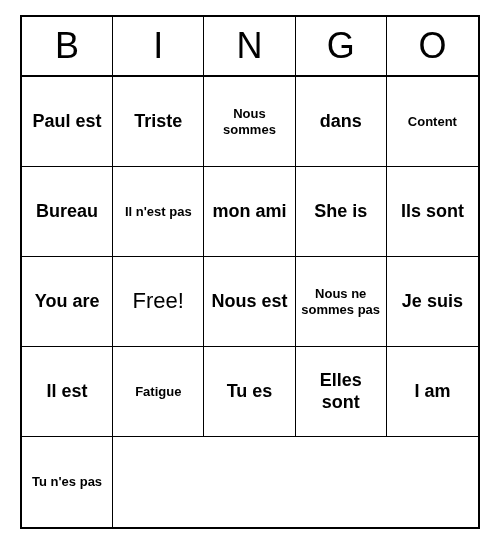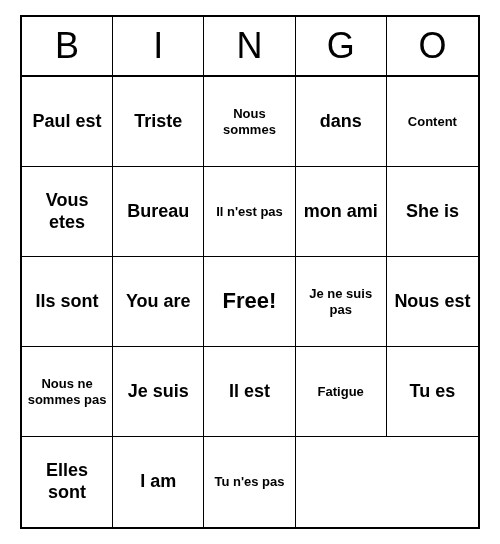--- a/index.html
+++ b/index.html
@@ -51,49 +51,47 @@
       border-right: none;
     }
     .bingo-cell:nth-child(n+21) {
       border-bottom: none;
     }
     .bingo-cell.small-text {
       font-size: 13px;
     }
     .bingo-cell.free {
       font-size: 22px;
-      font-weight: bold;
+      font-weight: normal;
     }
   </style>
 </head>
 <body>
 
 <div class="bingo-card">
   <div class="bingo-header">
   <div class="bingo-header-cell">B</div>
       <div class="bingo-header-cell">I</div>
       <div class="bingo-header-cell">N</div>
       <div class="bingo-header-cell">G</div>
       <div class="bingo-header-cell">O</div>
     </div>
   <div class="bingo-grid">
   <div class="bingo-cell">Paul est</div>
       <div class="bingo-cell">Triste</div>
       <div class="bingo-cell small-text">Nous sommes</div>
       <div class="bingo-cell">dans</div>
       <div class="bingo-cell small-text">Content</div>
-      <div class="bingo-cell">Vous etes</div>
       <div class="bingo-cell">Bureau</div>
       <div class="bingo-cell small-text">Il n'est pas</div>
       <div class="bingo-cell">mon ami</div>
       <div class="bingo-cell">She is</div>
       <div class="bingo-cell">Ils sont</div>
       <div class="bingo-cell">You are</div>
       <div class="bingo-cell free">Free!</div>
-      <div class="bingo-cell small-text">Je ne suis pas</div>
       <div class="bingo-cell">Nous est</div>
       <div class="bingo-cell small-text">Nous ne sommes pas</div>
       <div class="bingo-cell">Je suis</div>
       <div class="bingo-cell">Il est</div>
       <div class="bingo-cell small-text">Fatigue</div>
       <div class="bingo-cell">Tu es</div>
       <div class="bingo-cell">Elles sont</div>
       <div class="bingo-cell">I am</div>
       <div class="bingo-cell small-text">Tu n'es pas</div>
     </div>

